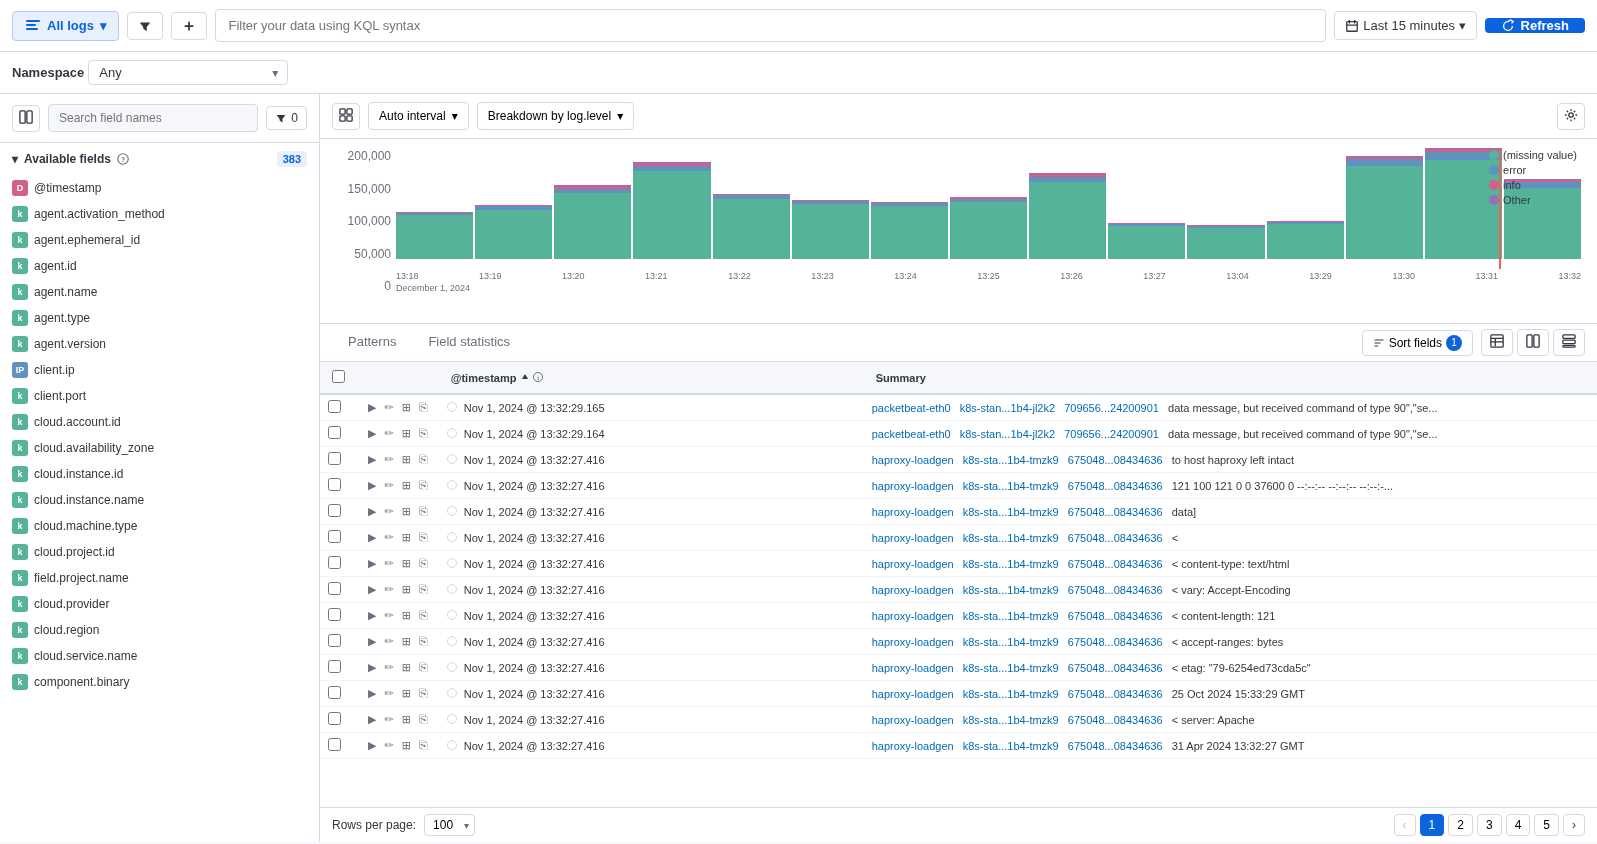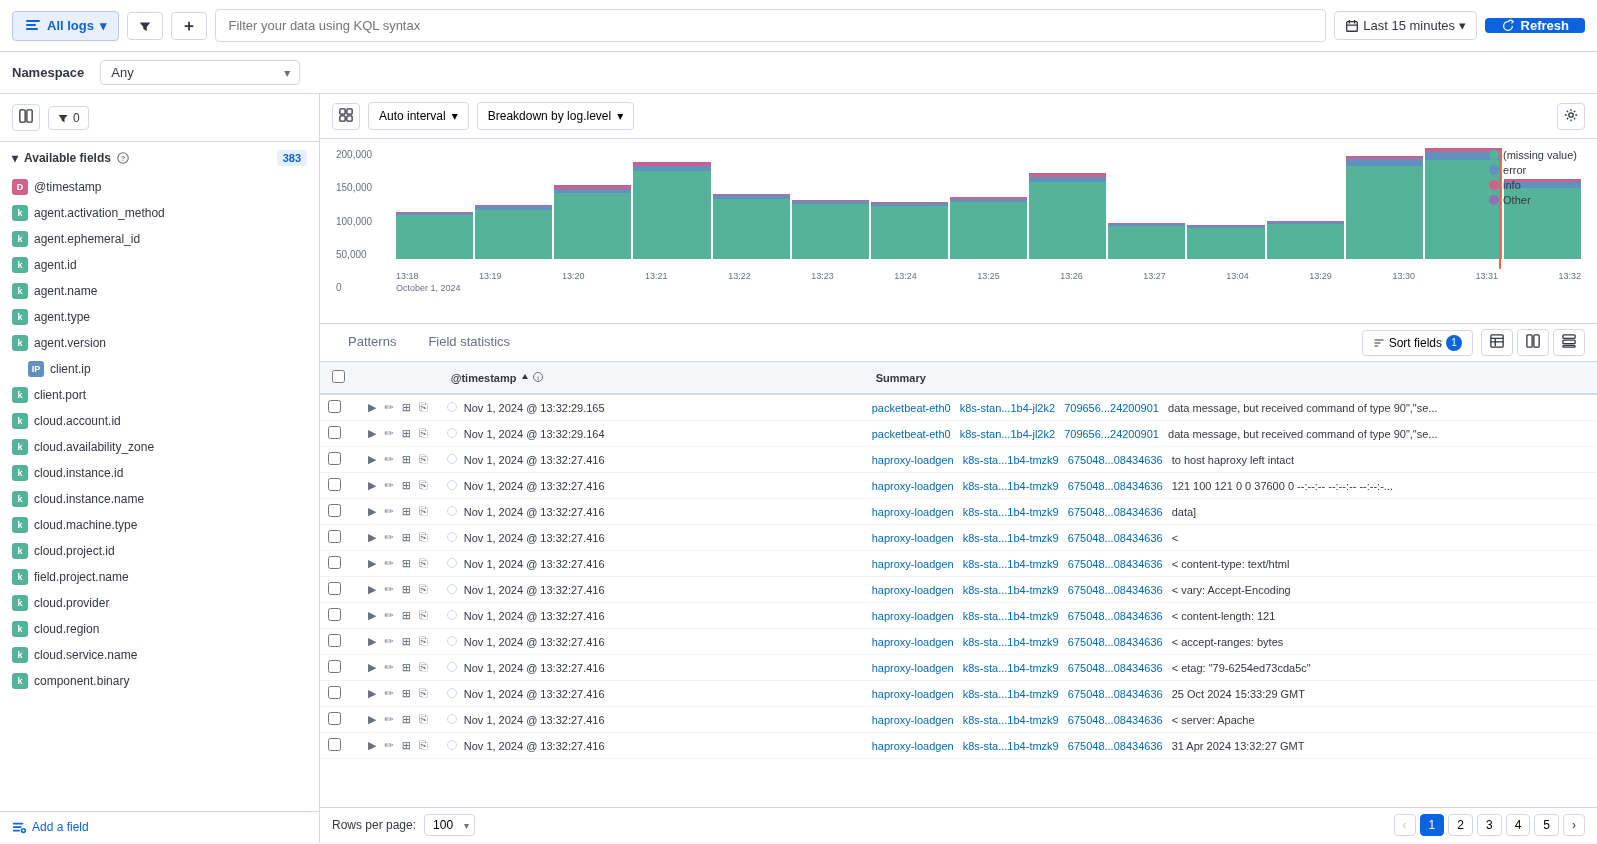--- a/index.html
+++ b/index.html
@@ -8,21 +8,21 @@
     
     .top-bar { display: flex; align-items: center; gap: 8px; padding: 6px 12px; background: #fff; border-bottom: 1px solid #d3dae6; height: 52px; }
     .all-logs-btn { display: flex; align-items: center; gap: 6px; background: #e8f0fe; border: 1px solid #b7c9f0; border-radius: 4px; padding: 6px 12px; cursor: pointer; font-size: 13px; font-weight: 600; color: #0b64dd; }
     .all-logs-btn svg { width: 16px; height: 16px; }
     .filter-btn, .add-btn { background: #fff; border: 1px solid #d3dae6; border-radius: 4px; padding: 6px 10px; cursor: pointer; display: flex; align-items: center; justify-content: center; }
     .kql-input { flex: 1; border: 1px solid #d3dae6; border-radius: 4px; padding: 8px 12px; font-size: 13px; color: #69707d; background: #fff; }
     .time-picker { display: flex; align-items: center; gap: 4px; border: 1px solid #d3dae6; border-radius: 4px; padding: 6px 10px; background: #fff; cursor: pointer; font-size: 13px; }
     .refresh-btn { display: flex; align-items: center; gap: 6px; background: #0b64dd; border: none; border-radius: 4px; padding: 0 16px; color: #fff; cursor: pointer; font-size: 13px; font-weight: 600; }
 
     
-    .namespace-bar { display: flex; align-items: center; gap: 16px; padding: 8px 12px; background: #fff; border-bottom: 1px solid #d3dae6; }
+    .namespace-bar { display: flex; align-items: center; gap: 4px; padding: 8px 12px; background: #fff; border-bottom: 1px solid #d3dae6; }
     .namespace-label { font-size: 13px; font-weight: 600; }
     .namespace-select { border: 1px solid #d3dae6; border-radius: 4px; padding: 4px 30px 4px 10px; font-size: 13px; color: #343741; background: #fff; appearance: none; cursor: pointer; min-width: 200px; }
     .namespace-select-wrapper { position: relative; }
     .namespace-select-wrapper::after { content: '▾'; position: absolute; right: 10px; top: 50%; transform: translateY(-50%); pointer-events: none; color: #69707d; }
 
     
     .main-layout { display: flex; height: calc(844px - 52px - 44px); }
 
     
     .sidebar { width: 320px; min-width: 320px; background: #fff; border-right: 1px solid #d3dae6; display: flex; flex-direction: column; overflow: hidden; }
@@ -30,33 +30,33 @@
     .sidebar-toggle { background: none; border: 1px solid #d3dae6; border-radius: 4px; padding: 4px 6px; cursor: pointer; }
     .sidebar-search { flex: 1; border: 1px solid #d3dae6; border-radius: 4px; padding: 6px 10px; font-size: 12px; color: #69707d; background: #f5f7fa; }
     .filter-count { display: flex; align-items: center; gap: 4px; border: 1px solid #d3dae6; border-radius: 4px; padding: 4px 8px; font-size: 12px; cursor: pointer; }
     .available-header { display: flex; align-items: center; justify-content: space-between; padding: 8px 12px; }
     .available-title { display: flex; align-items: center; gap: 6px; font-size: 12px; font-weight: 600; cursor: pointer; }
     .available-count { background: #e8f0fe; color: #0b64dd; border-radius: 4px; padding: 2px 6px; font-size: 11px; font-weight: 700; }
     .field-list { overflow-y: auto; flex: 1; }
     .field-item { display: flex; align-items: center; gap: 6px; padding: 5px 12px; cursor: pointer; }
     .field-icon { width: 16px; height: 16px; border-radius: 3px; background: #54b399; display: flex; align-items: center; justify-content: center; color: #fff; font-size: 9px; font-weight: 700; flex-shrink: 0; }
     .field-icon.date { background: #d36086; }
-    .field-icon.ip { background: #6092c0; margin-left: 16px; }
+    .field-icon.ip { background: #6092c0; }
     .field-name { font-size: 12px; color: #343741; }
     .add-field-btn { display: flex; align-items: center; gap: 6px; padding: 8px 12px; font-size: 12px; color: #0b64dd; cursor: pointer; border-top: 1px solid #d3dae6; }
 
     
     .content { flex: 1; display: flex; flex-direction: column; overflow: hidden; background: #fff; }
 
     
     .chart-toolbar { display: flex; align-items: center; gap: 8px; padding: 8px 12px; border-bottom: 1px solid #d3dae6; }
     .chart-settings-btn { background: none; border: 1px solid #d3dae6; border-radius: 4px; padding: 4px 6px; cursor: pointer; }
     .interval-btn, .breakdown-btn { display: flex; align-items: center; gap: 6px; border: 1px solid #d3dae6; border-radius: 4px; padding: 6px 10px; font-size: 12px; cursor: pointer; background: #fff; }
     .chart-wrapper { position: relative; padding: 10px 16px 30px; border-bottom: 1px solid #d3dae6; }
-    .chart-y-axis { position: absolute; left: 16px; top: 10px; bottom: 30px; display: flex; flex-direction: column; justify-content: space-between; font-size: 10px; color: #69707d; width: 55px; }
+    .chart-y-axis { position: absolute; left: 16px; top: 10px; bottom: 30px; display: flex; flex-direction: column; justify-content: space-between; font-size: 12px; color: #69707d; width: 55px; text-align: right; }
     .chart-area { margin-left: 60px; position: relative; height: 120px; }
     .chart-bars { display: flex; align-items: flex-end; height: 110px; gap: 2px; }
     .bar-group { display: flex; flex-direction: column; align-items: center; gap: 0; flex: 1; }
     .x-labels { display: flex; justify-content: space-between; font-size: 9px; color: #69707d; margin-left: 60px; padding: 2px 0; }
     .date-label { font-size: 9px; color: #69707d; margin-left: 60px; }
     .chart-legend { position: absolute; right: 20px; top: 10px; font-size: 11px; }
     .legend-item { display: flex; align-items: center; gap: 4px; margin-bottom: 3px; }
     .legend-dot { width: 10px; height: 10px; border-radius: 50%; flex-shrink: 0; }
     .chart-time-range { text-align: center; font-size: 11px; color: #69707d; padding: 4px; border-bottom: 1px solid #d3dae6; }
     .red-line { position: absolute; right: 80px; top: 0; bottom: 0; width: 2px; background: #e7664c; }
@@ -153,20 +153,21 @@
 <div class="main-layout">
 
   <div class="sidebar">
     <div class="sidebar-header">
       <button class="sidebar-toggle">
         <svg width="14" height="14" viewBox="0 0 16 16" fill="#343741">
             <rect x="1" y="1" width="6" height="14" rx="1" fill="none" stroke="#343741" stroke-width="1.5"></rect>
             <rect x="9" y="1" width="6" height="14" rx="1" fill="none" stroke="#343741" stroke-width="1.5"></rect>
           </svg>
       </button>
+      <input class="sidebar-search" type="text" placeholder="Search field names" style="">
       <div class="filter-count">
         <svg width="12" height="12" viewBox="0 0 16 16" fill="#343741">
             <path d="M2 4h12l-4 5v5l-4-3V9z"></path>
           </svg>
         <span>0</span>
       </div>
     </div>
 
     <div class="available-header">
       <div class="available-title">
@@ -256,30 +257,20 @@
         <div class="field-item">
     <div class="field-icon ">k</div>
     <span class="field-name">cloud.service.name</span>
   </div>
         <div class="field-item">
     <div class="field-icon ">k</div>
     <span class="field-name">component.binary</span>
   </div>
       </div>
 
-    <div class="add-field-btn">
-      <svg width="14" height="14" viewBox="0 0 16 16" fill="#0b64dd">
-          <rect x="1" y="3" width="12" height="2" rx="1"></rect>
-          <rect x="1" y="7" width="10" height="2" rx="1"></rect>
-          <rect x="1" y="11" width="8" height="2" rx="1"></rect>
-          <circle cx="13" cy="12" r="3" fill="#0b64dd"></circle>
-          <path d="M13 10.5v3M11.5 12h3" stroke="white" stroke-width="1"></path>
-        </svg>
-      <span>Add a field</span>
-    </div>
   </div>
 
   <div class="content">
 
     <div class="chart-toolbar">
       <button class="chart-settings-btn">
         <svg width="14" height="14" viewBox="0 0 16 16" fill="#343741">
             <rect x="1" y="1" width="6" height="6" rx="1" fill="none" stroke="#343741" stroke-width="1.5"></rect>
             <rect x="9" y="1" width="6" height="6" rx="1" fill="none" stroke="#343741" stroke-width="1.5"></rect>
             <rect x="1" y="9" width="6" height="6" rx="1" fill="none" stroke="#343741" stroke-width="1.5"></rect>
@@ -438,21 +429,21 @@
           <span>13:24</span>
           <span>13:25</span>
           <span>13:26</span>
           <span>13:27</span>
           <span>13:04</span>
           <span>13:29</span>
           <span>13:30</span>
           <span>13:31</span>
           <span>13:32</span>
         </div>
-      <div class="date-label">October 1, 2024</div>
+      <div class="date-label">December 1, 2024</div>
       <div class="chart-legend" id="chart-legend">
           <div class="legend-item">
     <div class="legend-dot" style="background:#54b399"></div>
     <span style="font-size:11px;color:#343741">(missing value)</span>
   </div>
           <div class="legend-item">
     <div class="legend-dot" style="background:#6092c0"></div>
     <span style="font-size:11px;color:#343741">error</span>
   </div>
           <div class="legend-item">

